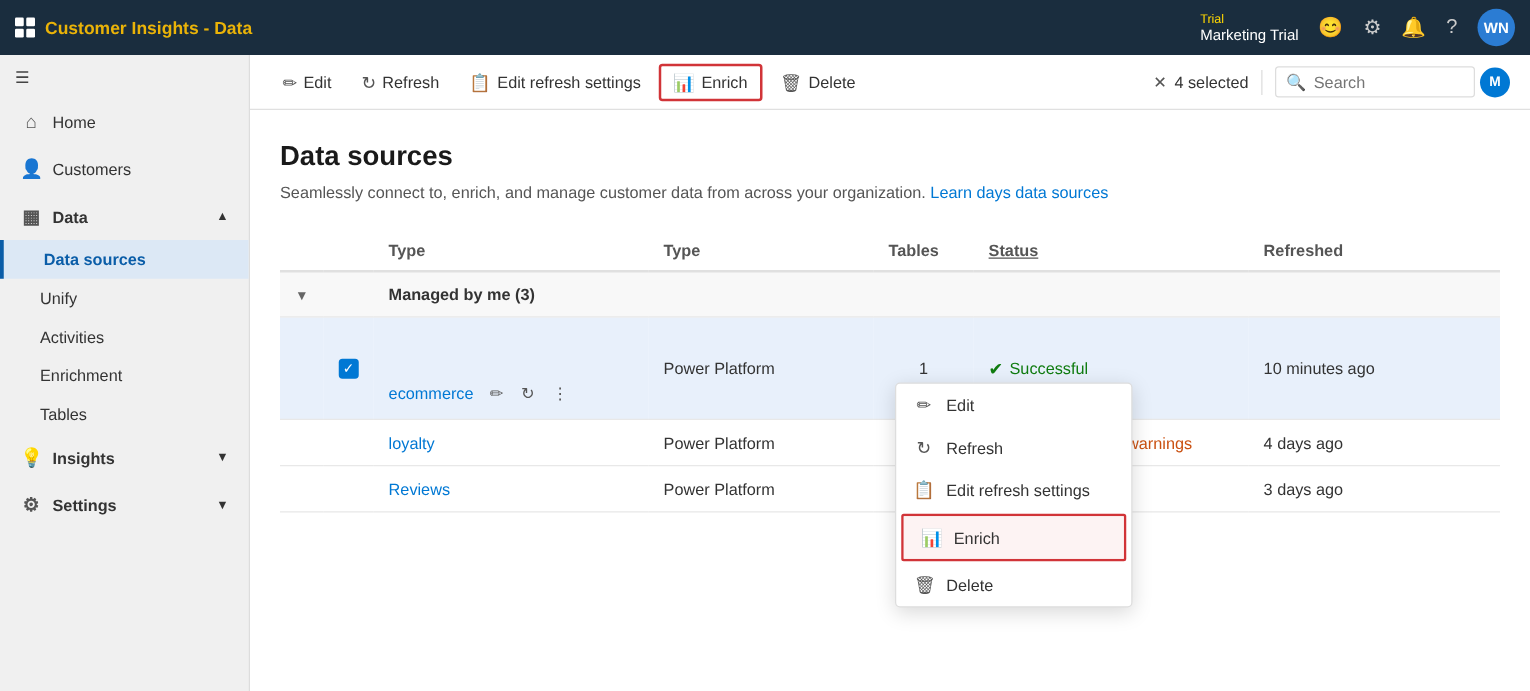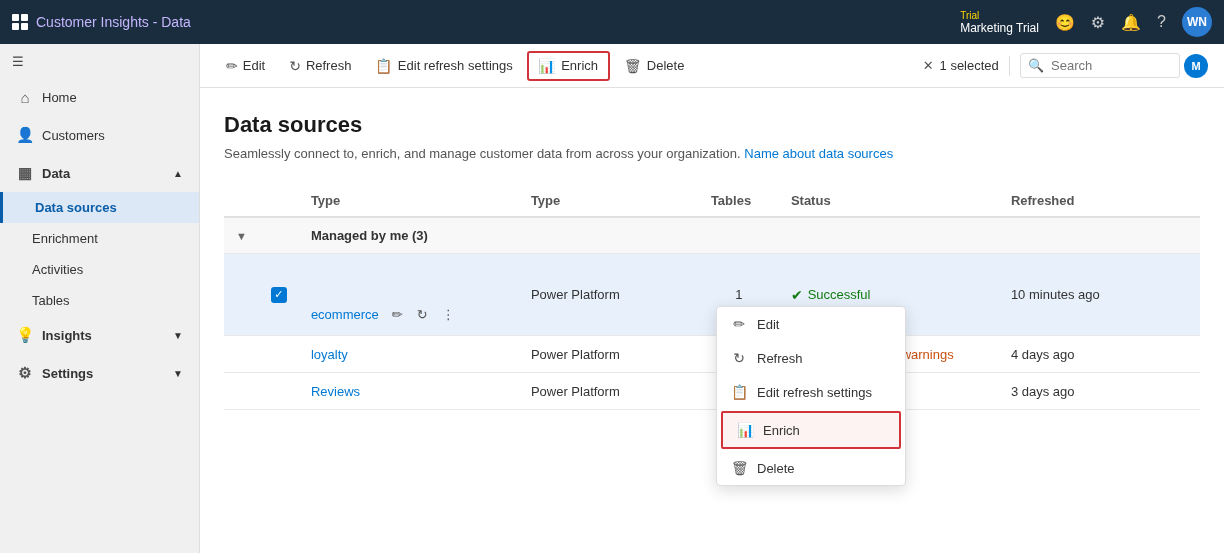--- a/index.html
+++ b/index.html
@@ -18,21 +18,21 @@
     }
     .topnav-logo {
       display: flex; align-items: center; gap: 8px;
     }
     .topnav-logo-icon {
       display: grid; grid-template-columns: 1fr 1fr; gap: 2px; width: 16px; height: 16px;
     }
     .topnav-logo-icon span {
       background: white; border-radius: 1px;
     }
-    .topnav-title { font-size: 14px; font-weight: 400; color: #c4b5fd; }
+    .topnav-title { font-size: 14px; font-weight: 700; color: #eab308; }
     .topnav-spacer { flex: 1; }
     .topnav-right { display: flex; align-items: center; gap: 16px; }
     .topnav-trial { text-align: left; }
     .topnav-trial .trial-label { font-size: 10px; color: #ffd700; }
     .topnav-trial .trial-name { font-size: 12px; color: white; }
     .topnav-icon { color: #ccc; font-size: 16px; cursor: pointer; }
     .topnav-avatar {
       width: 30px; height: 30px; border-radius: 50%;
       background: #2b7cd3; color: white;
       display: flex; align-items: center; justify-content: center;
@@ -154,21 +154,21 @@
       display: flex; align-items: center; gap: 10px;
       padding: 9px 14px; cursor: pointer; font-size: 13px; color: #333;
     }
     .context-menu-item.highlighted-item {
       background: #fdf3f3;
     }
     .context-menu-item .item-icon { font-size: 14px; color: #555; width: 16px; text-align: center; }
     .col-name { width: 220px; }
     .col-type { width: 180px; color: #555; }
     .col-tables { width: 80px; text-align: center; }
-    .col-status { width: 220px; }
+    .col-status { width: 220px; text-decoration: underline; }
     .col-refreshed { }
   </style>
 </head>
 <body>
 
 <div class="topnav">
   <div class="topnav-logo">
     <div class="topnav-logo-icon">
       <span></span>
         <span></span>
@@ -205,24 +205,27 @@
     </div>
     <div class="sidebar-section">
       <span class="sidebar-item-icon">▦</span>
       <span class="sidebar-label">Data</span>
       <span class="chevron">▲</span>
     </div>
     <div class="sidebar-sub-item active">
       <span class="sidebar-label">Data sources</span>
     </div>
     <div class="sidebar-sub-item">
-      <span class="sidebar-label">Enrichment</span>
+      <span class="sidebar-label">Unify</span>
     </div>
     <div class="sidebar-sub-item">
       <span class="sidebar-label">Activities</span>
+    </div>
+    <div class="sidebar-sub-item">
+      <span class="sidebar-label">Enrichment</span>
     </div>
     <div class="sidebar-sub-item">
       <span class="sidebar-label">Tables</span>
     </div>
     <div class="sidebar-section">
       <span class="sidebar-item-icon">💡</span>
       <span class="sidebar-label">Insights</span>
       <span class="chevron">▼</span>
     </div>
     <div class="sidebar-section">
@@ -251,35 +254,35 @@
         <span class="toolbar-btn-icon">📊</span>
         <span>Enrich</span>
       </button>
       <button class="toolbar-btn">
         <span class="toolbar-btn-icon">🗑</span>
         <span>Delete</span>
       </button>
       <div class="toolbar-spacer"></div>
       <div class="toolbar-selected">
         <span style="cursor:pointer; color:#555;">✕</span>
-        <span>1 selected</span>
+        <span>4 selected</span>
       </div>
       <div class="toolbar-separator"></div>
       <div class="toolbar-search">
         <span style="color:#888; font-size:13px;">🔍</span>
         <input type="text" placeholder="Search" style="">
       </div>
       <div class="ms-icon">M</div>
     </div>
 
     <div class="page-content">
       <h1 class="page-title">Data sources</h1>
       <p class="page-subtitle">
         <span>Seamlessly connect to, enrich, and manage customer data from across your organization.</span>
-        <a href="#">Name about data sources</a>
+        <a href="#">Learn days data sources</a>
       </p>
 
       <table class="data-table">
         <thead>
           <tr>
             <th class="chevron-cell"></th>
             <th class="checkbox-cell"></th>
             <th class="col-name">Type</th>
             <th class="col-type">Type</th>
             <th class="col-tables">Tables</th>

